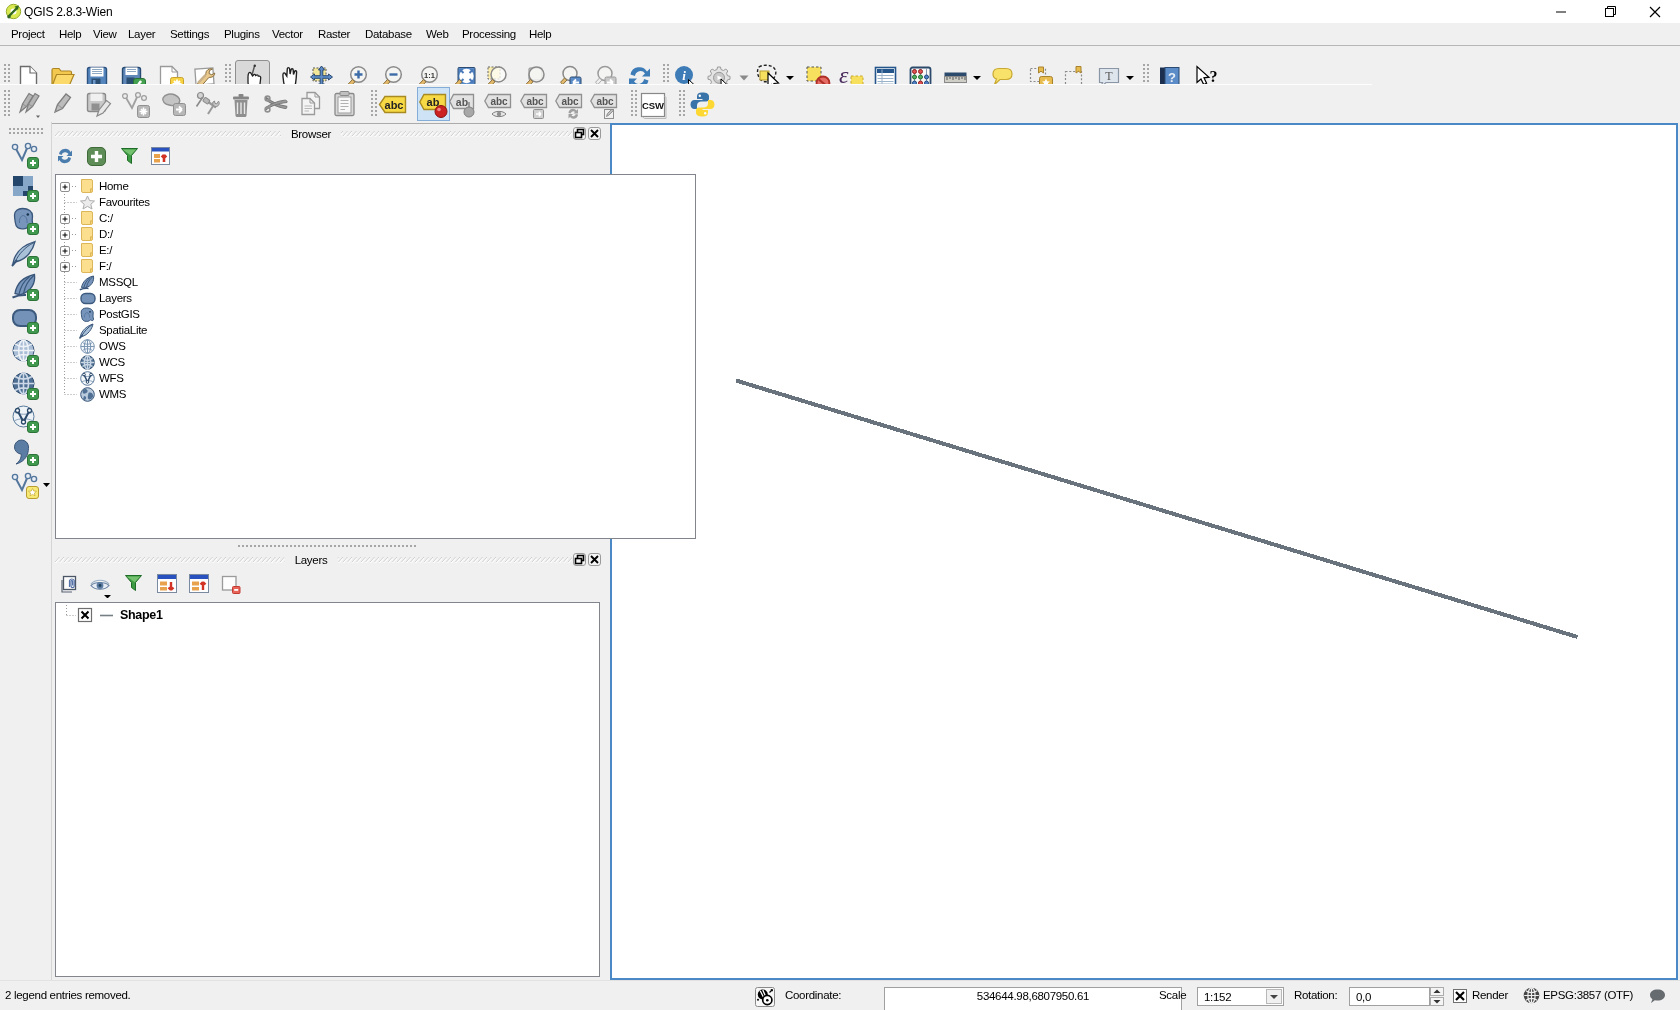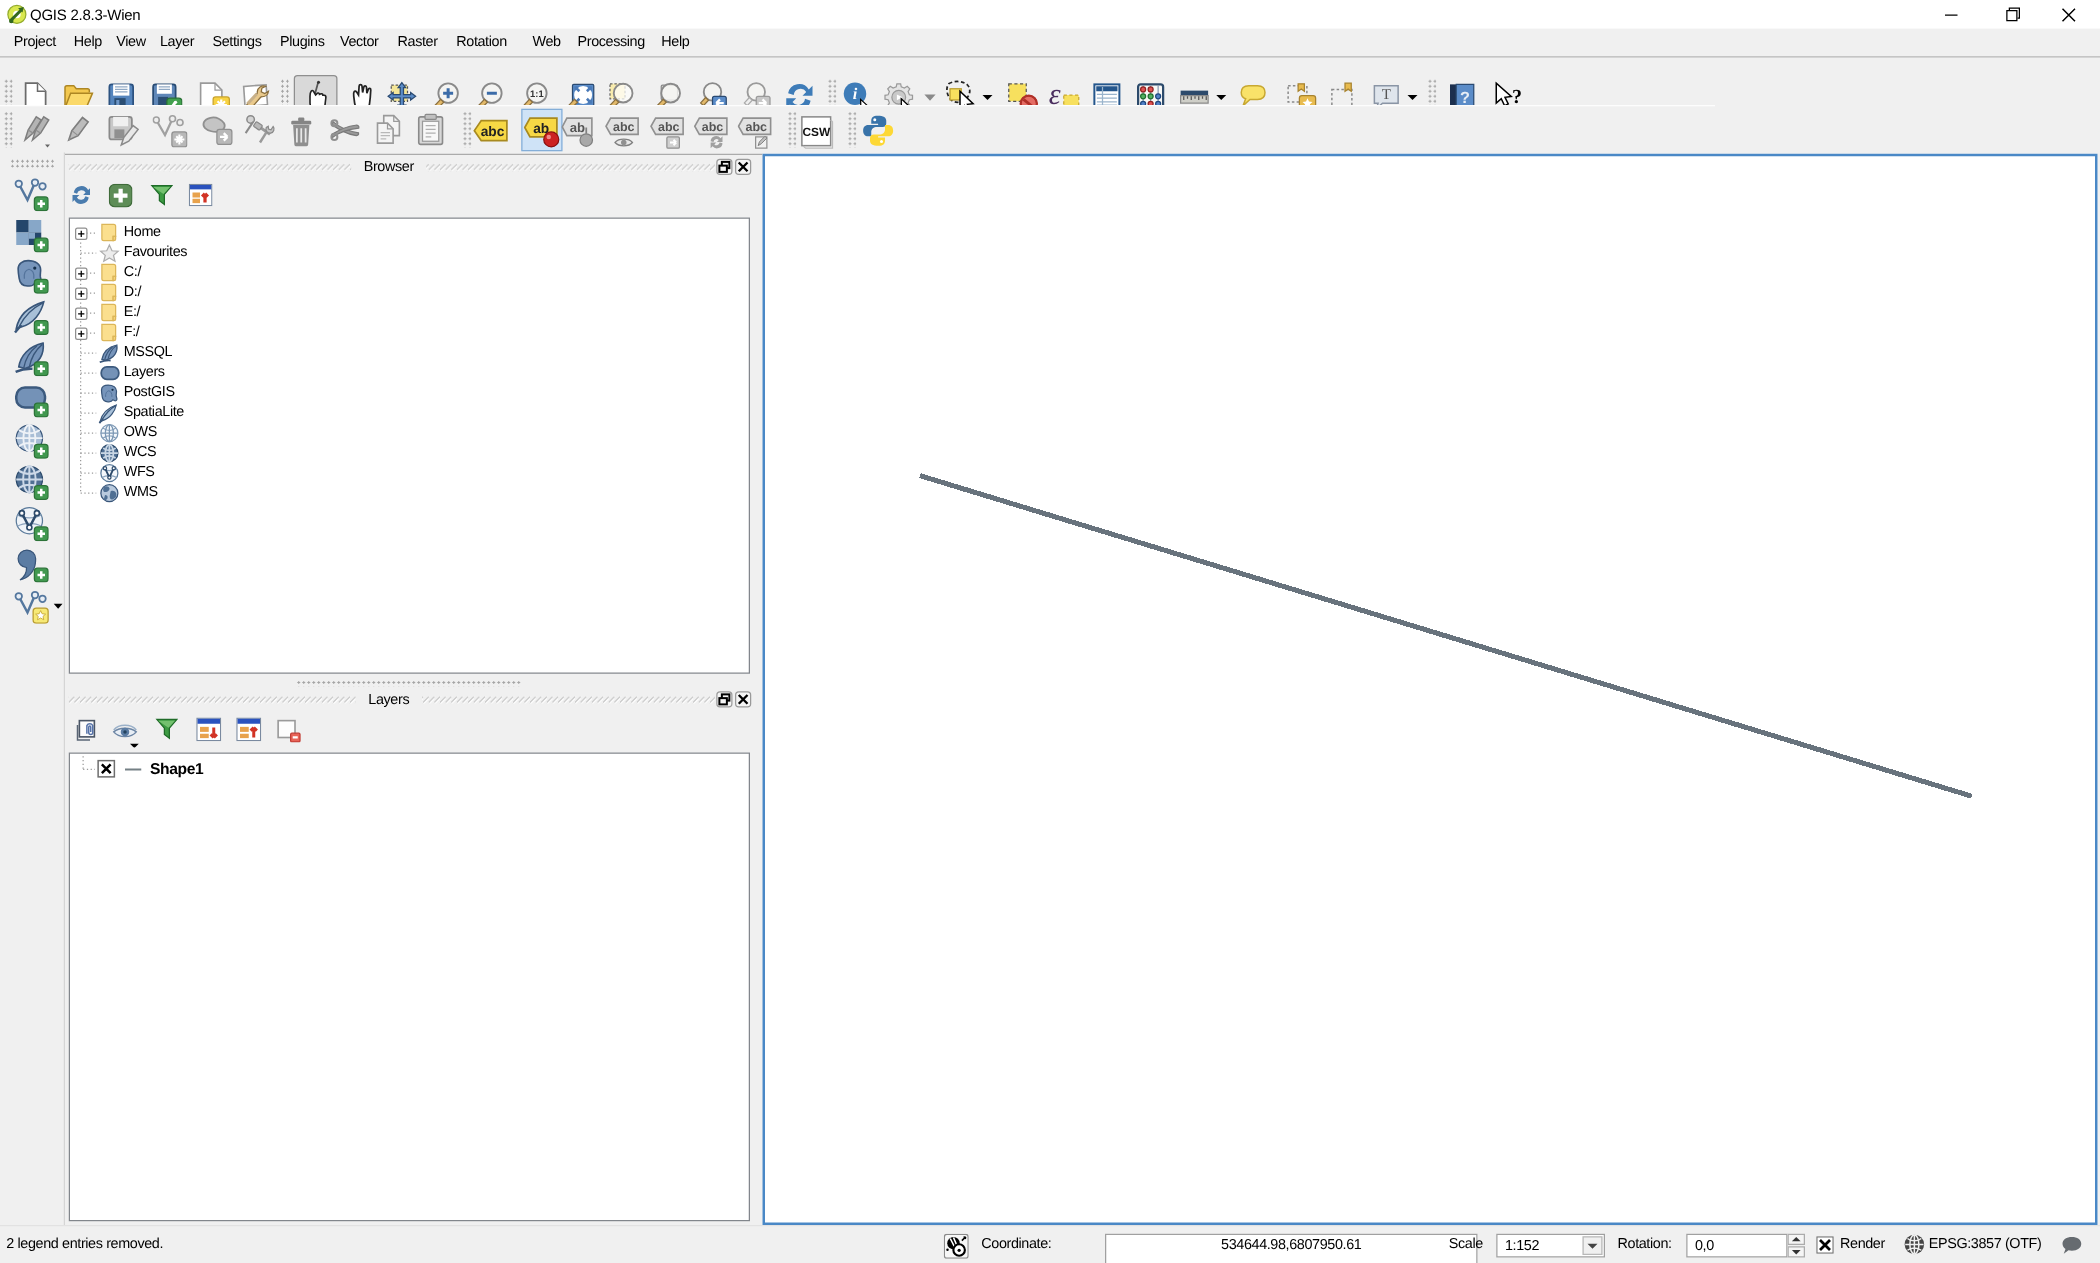--- a/index.html
+++ b/index.html
@@ -46,21 +46,21 @@
 </div>
 <div id="menubar">
 <span class="menu" style="left:11px">Project</span>
 <span class="menu" style="left:59px">Help</span>
 <span class="menu" style="left:93px">View</span>
 <span class="menu" style="left:128px">Layer</span>
 <span class="menu" style="left:170px">Settings</span>
 <span class="menu" style="left:224px">Plugins</span>
 <span class="menu" style="left:272px">Vector</span>
 <span class="menu" style="left:318px">Raster</span>
-<span class="menu" style="left:365px">Rotation</span>
+<span class="menu" style="left:365px">Database</span>
 <span class="menu" style="left:426px">Web</span>
 <span class="menu" style="left:462px">Processing</span>
 <span class="menu" style="left:529px">Help</span>
 </div>
 <div id="tb1">
   <div class="handle-v" style="left:3px;top:5px;height:29px"></div>
   <div class="handle-v" style="left:224px;top:5px;height:29px"></div>
   <div class="handle-v" style="left:662px;top:5px;height:29px"></div>
   <div class="handle-v" style="left:1142px;top:5px;height:29px"></div>
   <svg class="ic" style="left:16px;top:7px" width="24" height="24" viewBox="0 0 24 24">
@@ -492,21 +492,21 @@
       <path d="M2.5 2.5 H16 L10.8 8.2" fill="#74c16f" stroke="none"></path>
     </svg>
   <svg class="ic" style="left:98px;top:1px" width="19" height="18" viewBox="0 0 19 18">
       <rect x="0.5" y="0.5" width="18" height="17" fill="#fff" stroke="#7a8aa0"></rect>
       <rect x="1" y="1" width="17" height="3.5" fill="#2a52be"></rect>
       <rect x="3" y="7" width="6" height="4" fill="#e8a24c"></rect>
       <rect x="3" y="12" width="6" height="3.5" fill="#e8a24c"></rect>
       <path d="M13 15 V8 M13 8 L10.7 10.3 M13 8 L15.3 10.3" stroke="#d23325" stroke-width="2.6" fill="none"></path>
     </svg>
 </div>
-<div class="tree" id="brtree" style="left:55px;top:174px;width:545px;height:365px">
+<div class="tree" id="brtree" style="left:55px;top:174px;width:641px;height:365px">
   <svg class="ic" style="left:0;top:0" width="545" height="363" viewBox="0 0 545 363">
     <g fill="none" stroke="#9a9a9a" stroke-width="1" stroke-dasharray="1,2">
       <path d="M8.5 16 V219"></path>
       <path d="M13 11.5 H21"></path>
         <path d="M8.5 27.5 H21"></path>
         <path d="M13 43.5 H21"></path>
         <path d="M13 59.5 H21"></path>
         <path d="M13 75.5 H21"></path>
         <path d="M13 91.5 H21"></path>
       <path d="M8.5 107.5 H21"></path>

